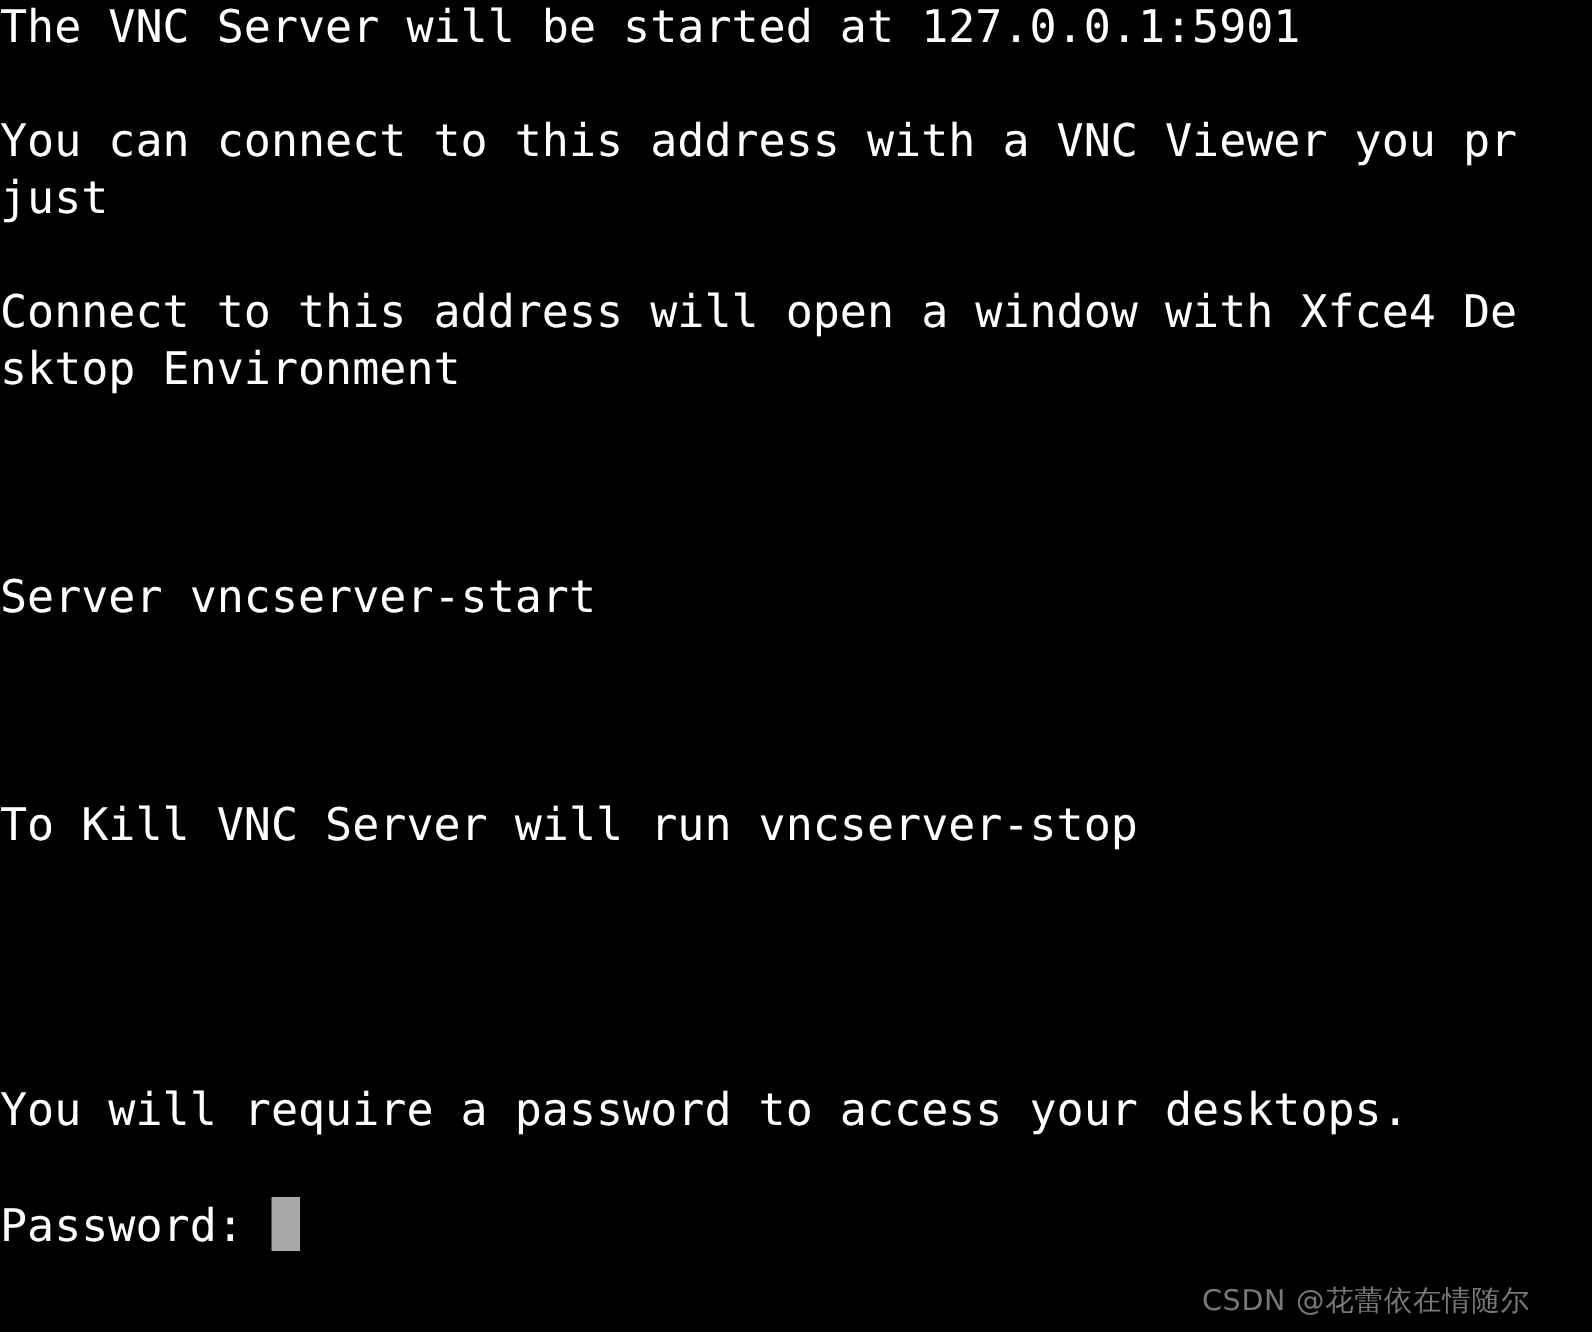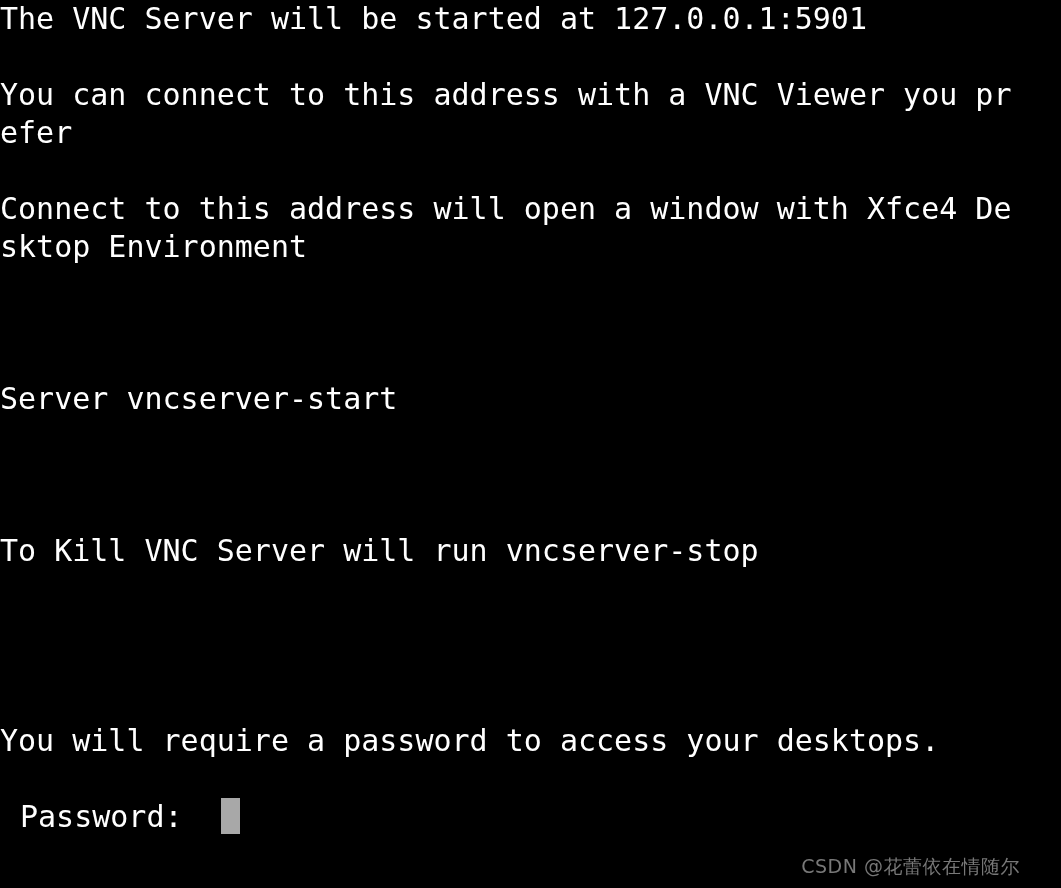--- a/index.html
+++ b/index.html
@@ -53,21 +53,20 @@
     font-size: 30px;
     color: #ffffff;
     white-space: pre;
     position: relative;
   }
   .prompt-text {
     color: #ffffff;
     white-space: pre;
     font-size: 30px;
     font-family: "DejaVu Sans Mono", "Liberation Mono", monospace;
-    margin-left: 20px;
   }
   .block-cursor {
     display: inline-block;
     width: 19px;
     height: 36px;
     background: #a8a8a8;
     vertical-align: -7px;
     margin-left: 0px;
   }
   #watermark {
@@ -85,21 +84,21 @@
 </style>
 </head>
 <body>
 
 <div id="terminal">
   <div id="screen">
 
     <span class="term-line">The VNC Server will be started at 127.0.0.1:5901</span>
     <span class="term-line blank"></span>
     <span class="term-line">You can connect to this address with a VNC Viewer you pr</span>
-    <span class="term-line">efer</span>
+    <span class="term-line">just</span>
     <span class="term-line blank"></span>
     <span class="term-line">Connect to this address will open a window with Xfce4 De</span>
     <span class="term-line">sktop Environment</span>
     <span class="term-line blank"></span>
     <span class="term-line blank"></span>
     <span class="term-line blank"></span>
     <span class="term-line">Server vncserver-start</span>
     <span class="term-line blank"></span>
     <span class="term-line blank"></span>
     <span class="term-line blank"></span>

